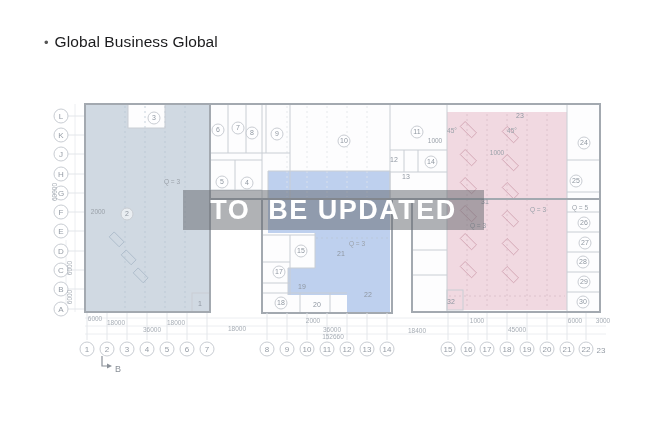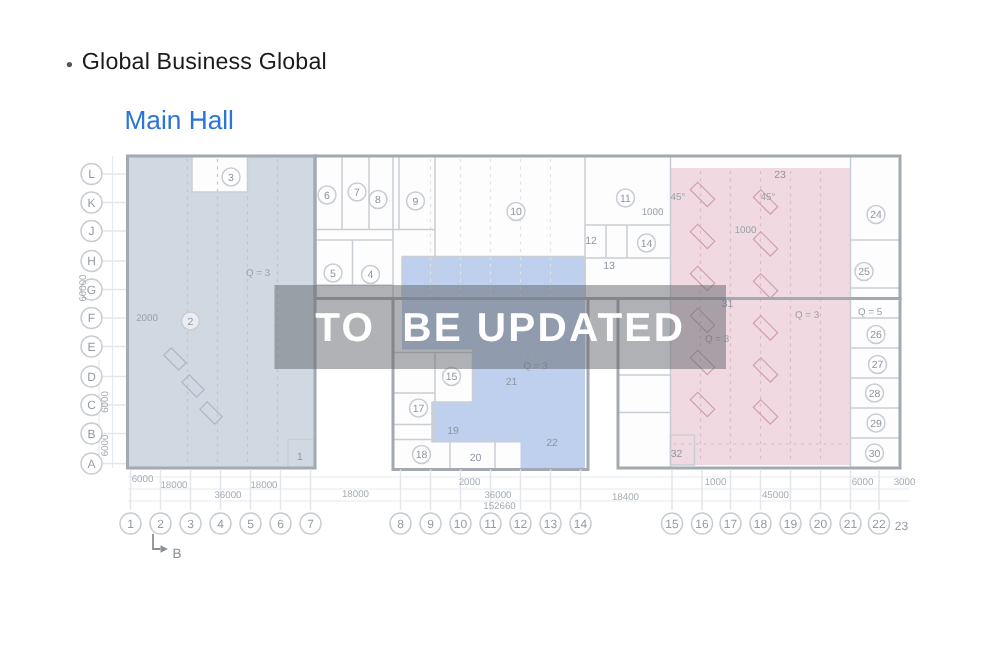--- a/index.html
+++ b/index.html
@@ -22,33 +22,32 @@
   .w2{fill:none;stroke:#a3a9b0;stroke-width:2;}
   .w1{fill:none;stroke:#c9ced4;stroke-width:1;}
   .dsh{stroke:#dfe3e8;stroke-width:.8;fill:none;stroke-dasharray:2 3;}
   .dshp{stroke:#d9bcc6;stroke-width:.8;fill:none;stroke-dasharray:2 3;}
   .dshb{stroke:#b9c6d4;stroke-width:.8;fill:none;stroke-dasharray:2 3;}
   .dim{stroke:#e7eaed;stroke-width:.8;fill:none;}
   .furp{fill:none;stroke:#cf9fae;stroke-width:.8;}
   .furg{fill:none;stroke:#a9b8c7;stroke-width:.8;}
   .mk{stroke:#8a9098;stroke-width:1.2;fill:none;}
   .mkt{fill:#8a9098;font-size:9px;}
-  .wm{position:absolute;left:183px;top:190px;width:301px;height:56px;
+  .wm{position:absolute;left:183px;top:190px;width:301px;height:40px;
       display:flex;align-items:center;justify-content:center;
       color:#fff;font-weight:800;font-size:27px;letter-spacing:1.5px;white-space:pre;}
 </style>
 </head>
 <body>
 <div id="stage">
 
   <div class="hdr">
     <span class="bullet">•</span>
     <span class="hdr-title">Global Business Global</span>
   </div>
-  <a class="hall" id="hall-link" style="color: rgb(43, 116, 218);">Main Hall</a>
 
   <div id="plan-wrap">
     <svg id="plan-svg" width="660" height="440" viewBox="0 0 660 440">
 
       <g>
         <rect class="blk" x="85" y="104" width="125" height="208"></rect>
         <rect class="blk" x="210" y="104" width="390" height="95"></rect>
         <rect class="blk" x="412" y="104" width="188" height="208"></rect>
         <rect class="blk" x="262" y="171" width="130" height="142"></rect>
       </g>

